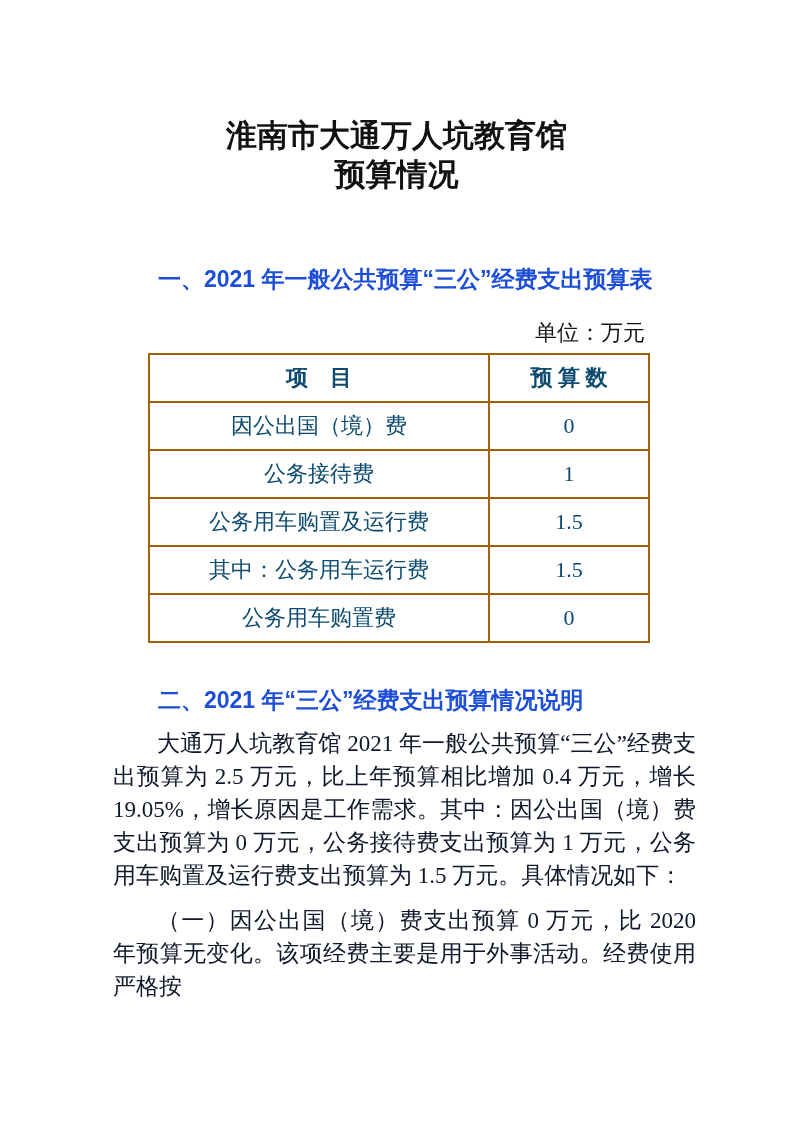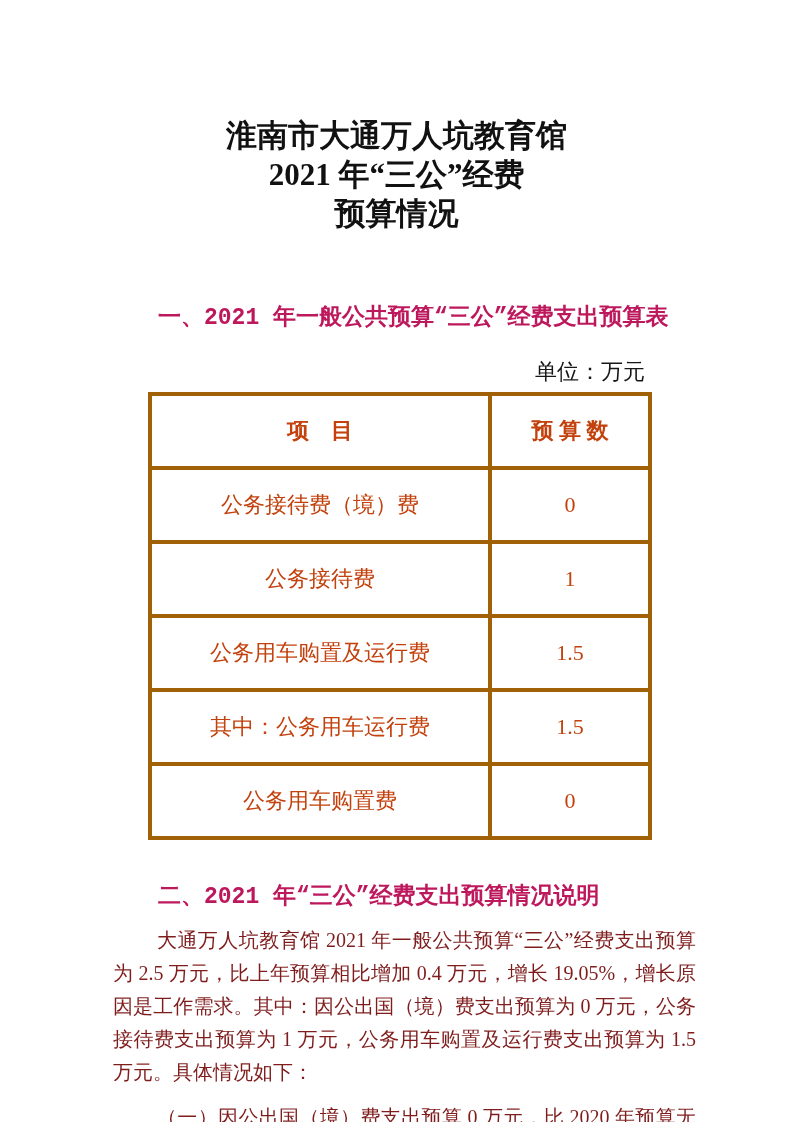--- a/index.html
+++ b/index.html
@@ -23,95 +23,94 @@
     line-height: 39px;
     font-family: "Liberation Serif", "DejaVu Serif", serif;
   }
   .doc-title .tline { display: block; }
   .s-heading {
     margin: 0 110px 0 113px;
     padding-left: 45px;
     font-size: 23px;
     font-weight: 700;
     line-height: 30px;
-    font-family: Liberation Mono, monospace;
-    color: #be185d;
+    font-family: Liberation Sans, sans-serif;
+    color: #1d4ed8;
   }
   .s-heading.s1 { margin-top: 70px; }
   .s-heading.s2 { margin-top: 42px; }
   .unit-note {
     margin-top: 26px;
     margin-right: 148px;
     text-align: right;
     font-size: 22px;
     line-height: 26px;
     color: #161616;
   }
   table.budget {
     margin-top: 7px;
     margin-left: 148px;
     width: 500px;
     border-collapse: collapse;
     table-layout: fixed;
   }
   table.budget th, table.budget td {
-    border: 4px solid #a16207;
+    border: 2px solid #a16207;
     height: 46px;
-    padding: 12px;
+    padding: 0;
     font-size: 22px;
     text-align: center;
     vertical-align: middle;
     font-weight: 400;
-    color: #c2410c;
+    color: #0c4a6e;
   }
   table.budget th { font-weight: 700; }
   col.c-item { width: 340px; }
   col.c-val  { width: 160px; }
   td.a-left  { text-align: left; padding-left: 37px; }
   td.a-left2 { text-align: left; padding-left: 55px; font-family: Liberation Serif, serif; }
   td.a-left3 { text-align: left; padding-left: 122px; margin-top: 17px; }
   .para {
     margin: 12px 97px 0 113px;
-    font-size: 20px;
+    font-size: 23px;
     line-height: 33px;
     text-align: justify;
     text-indent: 44px;
-    color: #7f1d1d;
+    color: #0f172a;
   }
   .para .lead { font-weight: 400; }
 </style>
 </head>
 <body>
 
 <div class="page">
 
   <div class="doc-title">
     <span class="tline">淮南市大通万人坑教育馆</span>
-    <span class="tline">2021 年“三公”经费</span>
     <span class="tline">预算情况</span>
   </div>
 
   <div class="s-heading s1">一、2021 年一般公共预算“三公”经费支出预算表</div>
 
   <div class="unit-note">单位：万元</div>
 
   <table class="budget">
     <colgroup>
         <col class="c-item">
         <col class="c-val">
       </colgroup>
     <thead>
       <tr>
         <th>项　目</th>
         <th>预 算 数</th>
       </tr>
     </thead>
     <tbody>
       <tr>
-        <td class="a-left">公务接待费（境）费</td>
+        <td class="a-left">因公出国（境）费</td>
         <td>0</td>
       </tr>
       <tr>
         <td class="a-left">公务接待费</td>
         <td>1</td>
       </tr>
       <tr>
         <td class="a-left">公务用车购置及运行费</td>
         <td>1.5</td>
       </tr>

